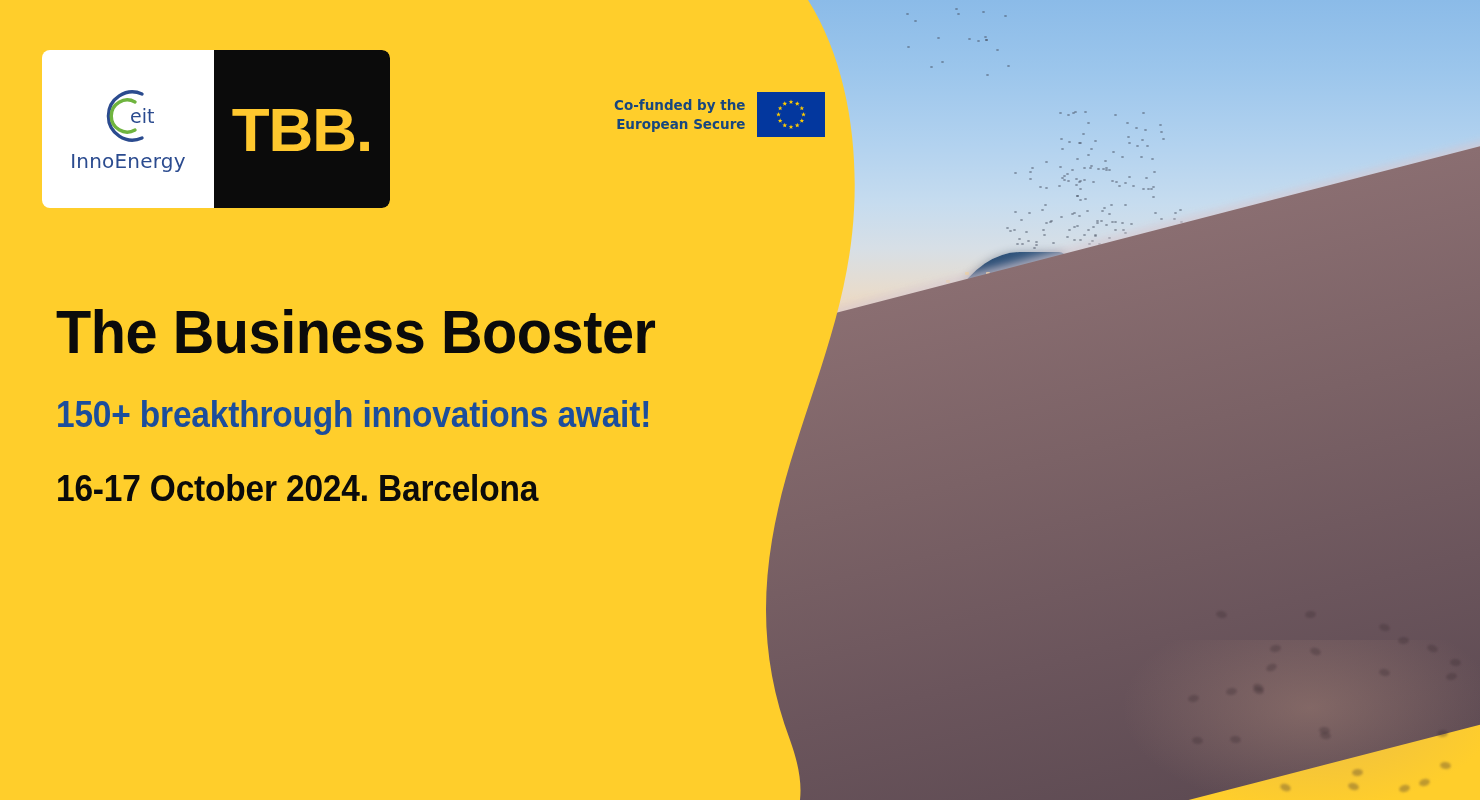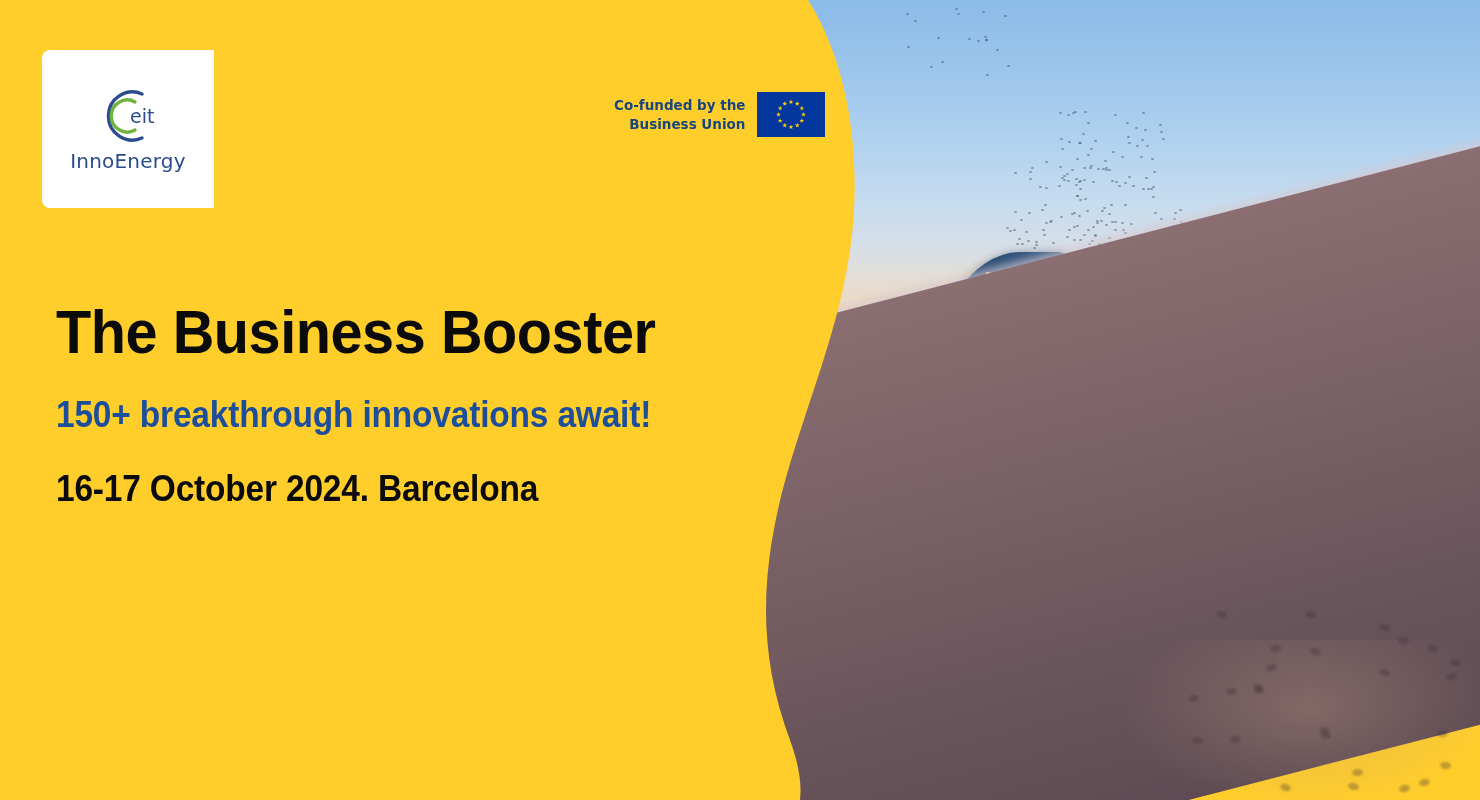--- a/index.html
+++ b/index.html
@@ -701,26 +701,29 @@
     <div class="logo-eit">
       <div class="eit-mark">
         <svg viewBox="0 0 76 62" width="76" height="62">
           <path d="M52 9 A24 24 0 1 0 52 53" fill="none" stroke="#2B4B8F" stroke-width="3.4" stroke-linecap="round"></path>
           <path d="M45 17 A16 16 0 1 0 45 45" fill="none" stroke="#6FB43F" stroke-width="3.4" stroke-linecap="round"></path>
           <text x="40" y="38" font-family="DejaVu Sans, sans-serif" font-size="19" fill="#2B4B8F">eit</text>
         </svg>
       </div>
       <div class="eit-text">InnoEnergy</div>
     </div>
+    <div class="logo-tbb">
+      <span class="tbb-text">TBB.</span>
+    </div>
   </div>
 
   <div class="eu-block">
     <div class="eu-caption">
       <div>Co-funded by the</div>
-      <div>Business Union</div>
+      <div>European Secure</div>
     </div>
     <div class="eu-flag">
       <svg viewBox="0 0 68 45" width="68" height="45">
         <rect width="68" height="45" fill="#03379E"></rect>
         <g id="eu-stars" fill="#FFCC00">
             <polygon points="34.00,7.50 34.62,9.15 36.38,9.23 35.00,10.32 35.47,12.02 34.00,11.05 32.53,12.02 33.00,10.32 31.62,9.23 33.38,9.15"></polygon>
             <polygon points="40.25,9.17 40.87,10.83 42.63,10.90 41.25,12.00 41.72,13.70 40.25,12.72 38.78,13.70 39.25,12.00 37.87,10.90 39.63,10.83"></polygon>
             <polygon points="44.83,13.75 45.44,15.40 47.20,15.48 45.82,16.57 46.29,18.27 44.83,17.30 43.36,18.27 43.83,16.57 42.45,15.48 44.21,15.40"></polygon>
             <polygon points="46.50,20.00 47.12,21.65 48.88,21.73 47.50,22.82 47.97,24.52 46.50,23.55 45.03,24.52 45.50,22.82 44.12,21.73 45.88,21.65"></polygon>
             <polygon points="44.83,26.25 45.44,27.90 47.20,27.98 45.82,29.07 46.29,30.77 44.83,29.80 43.36,30.77 43.83,29.07 42.45,27.98 44.21,27.90"></polygon>

